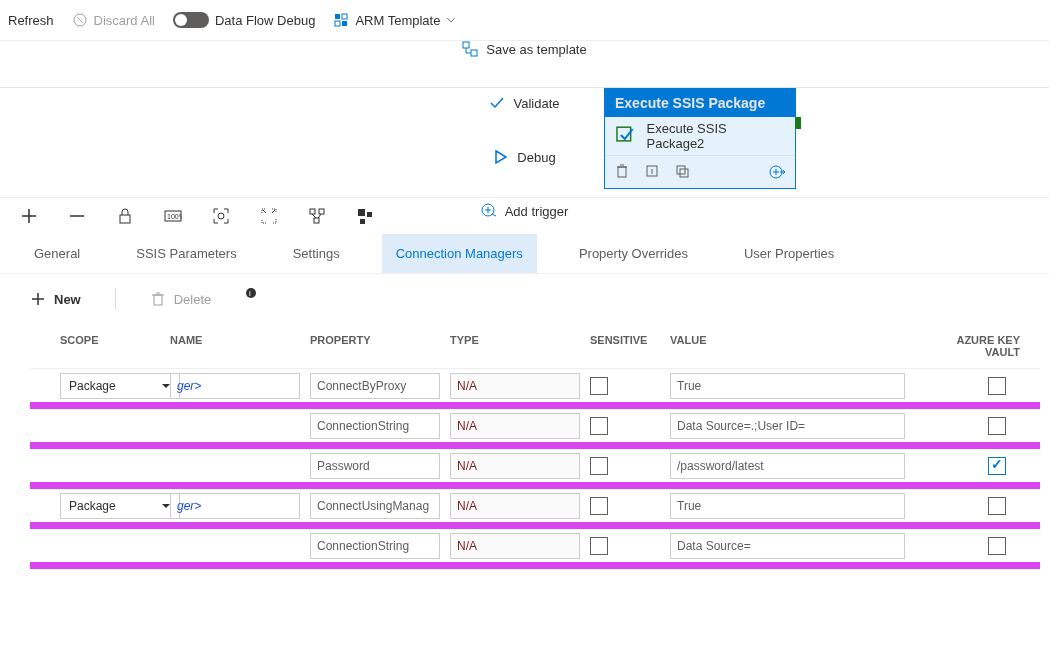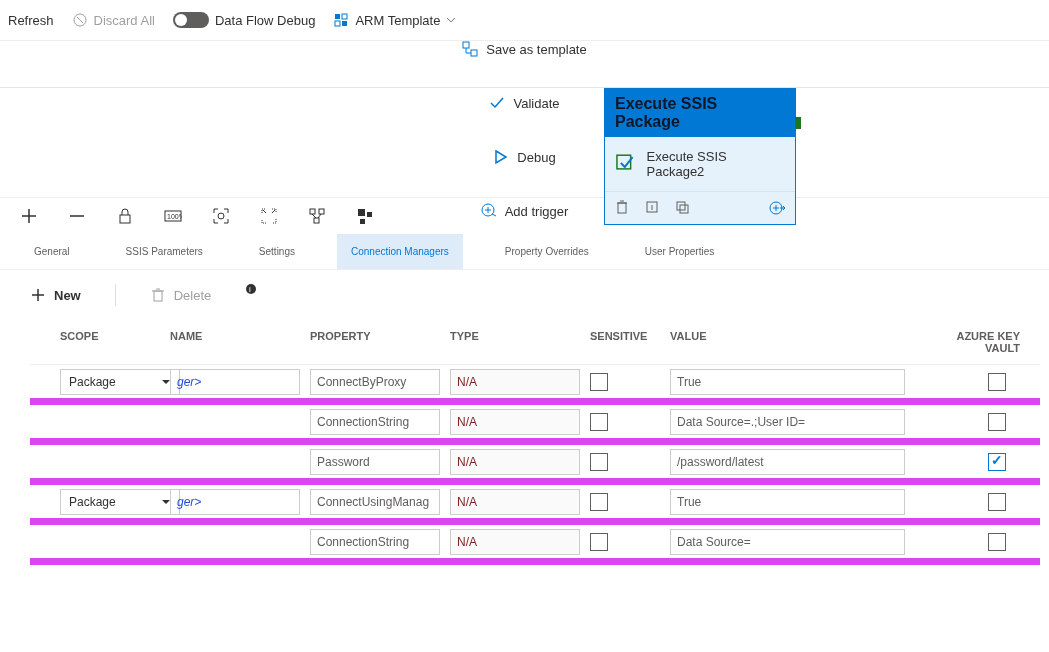--- a/index.html
+++ b/index.html
@@ -12,31 +12,31 @@
 .toggle { width: 36px; height: 16px; background: #605e5c; border-radius: 8px; position: relative; }
 .toggle::after { content: ""; position: absolute; width: 12px; height: 12px; background: #fff; border-radius: 50%; top: 2px; left: 2px; }
 
 .toolbar2 { display: flex; align-items: center; height: 48px; padding: 0 30px; gap: 38px; border-top: 1px solid #eee; border-bottom: 1px solid #e5e5e5; flex-direction: column; }
 .toolbar2 .item { display: flex; align-items: center; gap: 8px; cursor: pointer; color: #323130; }
 
 .icon { width: 16px; height: 16px; display: inline-block; flex-shrink: 0; }
 
 .canvas { position: relative; height: 110px; border-bottom: 1px solid #eee; }
 .activity-card { position: absolute; left: 604px; top: 0; width: 192px; border: 1px solid #0078d4; background: #fff; }
-.activity-title { background: #0078d4; color: #0f172a; font-size: 16px; font-weight: 600; padding: 6px 10px; }
-.activity-body { background: #e6f2fb; padding: 12px 10px; display: flex; align-items: center; gap: 10px; }
+.activity-title { background: #0078d4; color: #e5e5e5; font-size: 14px; font-weight: 600; padding: 6px 10px; }
+.activity-body { background: #e6f2fb; padding: 4px 10px; display: flex; align-items: center; gap: 10px; }
 .activity-bottom { background: #e6f2fb; padding: 8px 10px; display: flex; gap: 16px; border-top: 1px solid #cfe4f5; }
 .activity-bottom .spacer { margin-left: auto; }
 .green-handle { position: absolute; right: -6px; top: 28px; width: 6px; height: 12px; background: #1a7a1a; }
 
 .canvas-toolbar { display: flex; align-items: center; height: 36px; padding: 0 20px; gap: 30px; }
 .canvas-toolbar .ti { width: 18px; height: 18px; cursor: pointer; color: #323130; }
 
 .tabs { display: flex; border-bottom: 1px solid #eee; padding: 0 20px; gap: 28px; }
-.tab { padding: 12px 14px; cursor: pointer; color: #605e5c; font-size: 10px; }
+.tab { padding: 12px 14px; cursor: pointer; color: #605e5c; font-size: 13px; }
 .tab.active { background: #deecf9; color: #0078d4; font-weight: 400; }
 
 .actions { display: flex; align-items: center; height: 50px; padding: 0 30px; gap: 34px; }
 .action-btn { display: flex; align-items: center; gap: 8px; cursor: pointer; }
 .divider { width: 1px; height: 22px; background: #ddd; }
 
 .table { width: 1010px; margin-left: 30px; }
 .thead { display: flex; text-transform: uppercase; font-size: 11px; font-weight: 600; color: #605e5c; padding: 10px 0; border-bottom: 1px solid #eee; }
 .col-scope { width: 140px; padding-left: 30px; }
 .col-name { width: 140px; }

